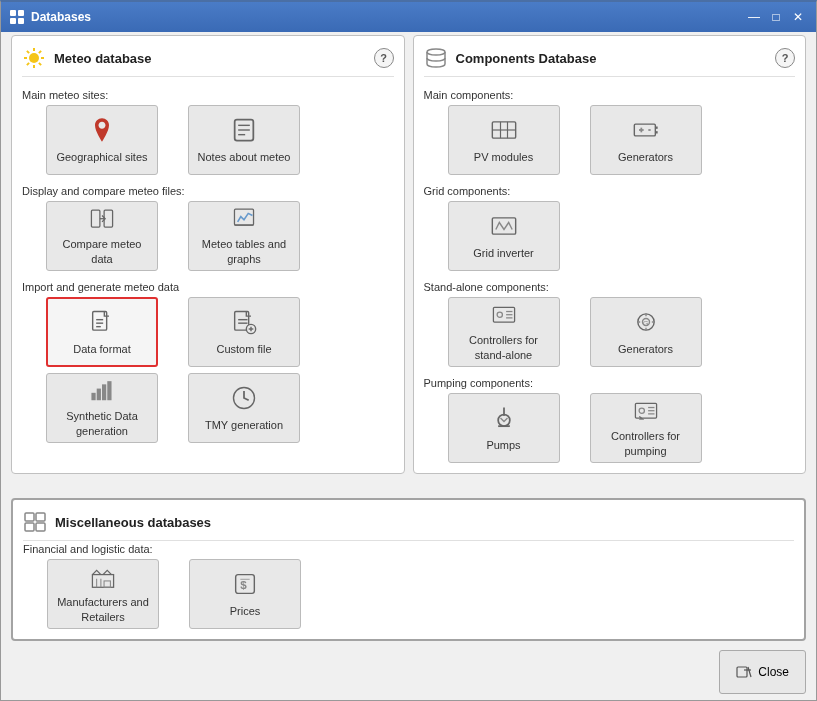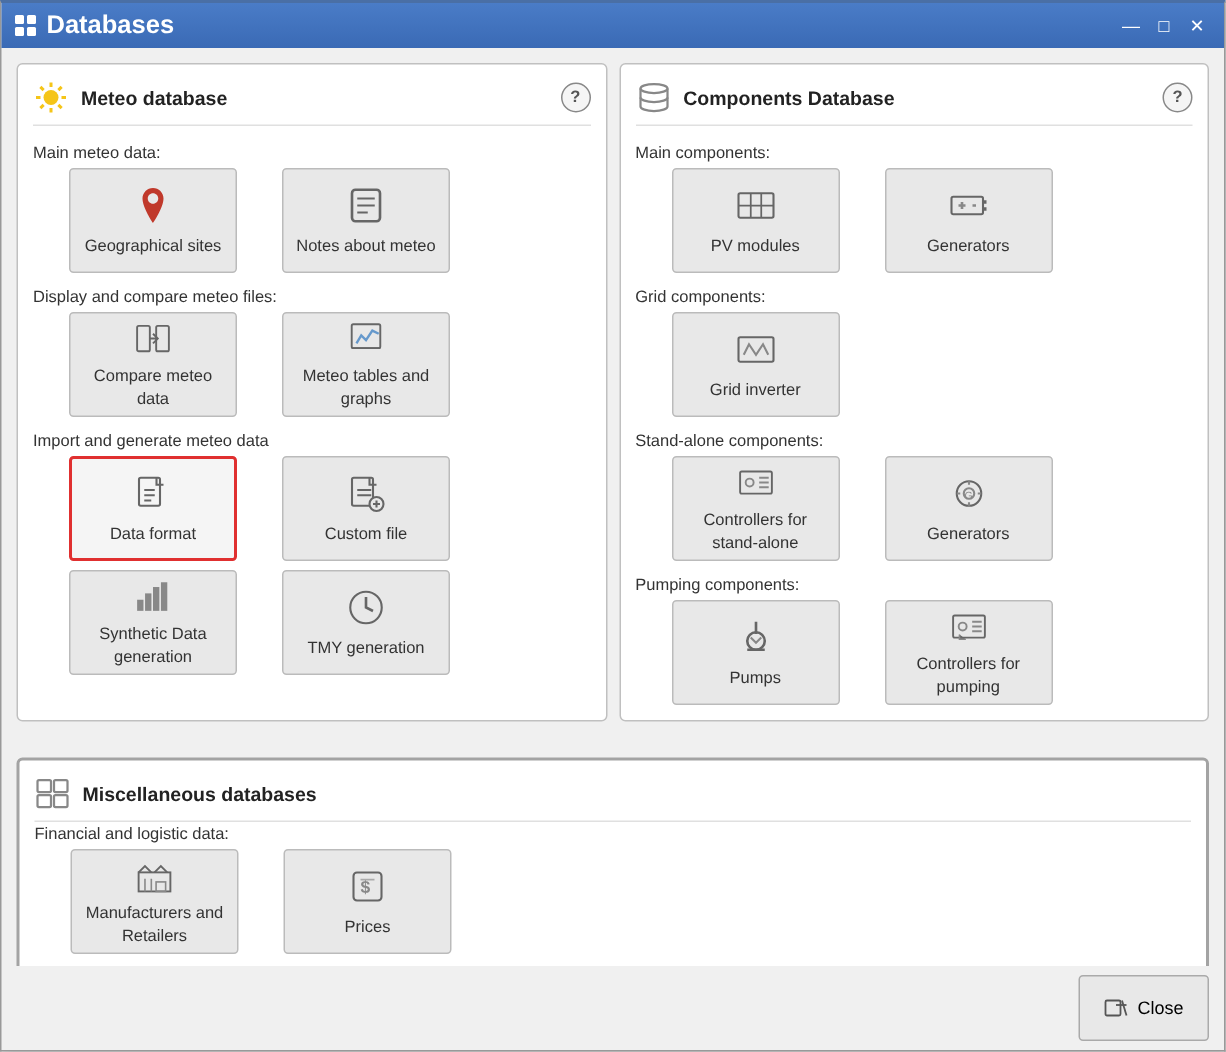--- a/index.html
+++ b/index.html
@@ -36,21 +36,21 @@
     .title-bar-left {
       display: flex;
       align-items: center;
       gap: 6px;
     }
     .title-icon {
       width: 16px;
       height: 16px;
     }
     .title-text {
-      font-size: 17px;
+      font-size: 12px;
       font-weight: 600;
     }
     .title-buttons {
       display: flex;
       gap: 2px;
     }
     .title-btn {
       width: 20px;
       height: 18px;
       background: transparent;
@@ -63,20 +63,21 @@
       justify-content: center;
     }
 
     .content-area {
       flex: 1;
       display: flex;
       flex-direction: column;
       padding: 10px;
       gap: 24px;
       overflow: hidden;
+      justify-content: center;
     }
     .top-panels {
       display: flex;
       gap: 8px;
       flex: 1;
     }
     .panel {
       background: white;
       border: 1px solid #c0c0c0;
       border-radius: 4px;
@@ -239,21 +240,21 @@
                   <line x1="7.1" y1="16.9" x2="4.9" y2="19.1"></line>
                 </g>
               </svg>
             </div>
             <span class="panel-title">Meteo database</span>
           </div>
           <button class="help-btn">?</button>
         </div>
 
         <div>
-          <div class="section-label">Main meteo data:</div>
+          <div class="section-label">Main meteo sites:</div>
           <div class="btn-grid">
             <button class="db-btn">
               <svg viewBox="0 0 24 24">
                 <path d="M12 2C8.69 2 6 4.69 6 8c0 5.25 6 14 6 14s6-8.75 6-14c0-3.31-2.69-6-6-6zm0 9c-1.66 0-3-1.34-3-3s1.34-3 3-3 3 1.34 3 3-1.34 3-3 3z" fill="#c0392b"></path>
               </svg>
               <span>Geographical sites</span>
             </button>
             <button class="db-btn">
               <svg viewBox="0 0 24 24">
                 <rect x="4" y="3" width="16" height="18" rx="2" fill="none" stroke="#666" stroke-width="1.5"></rect>

